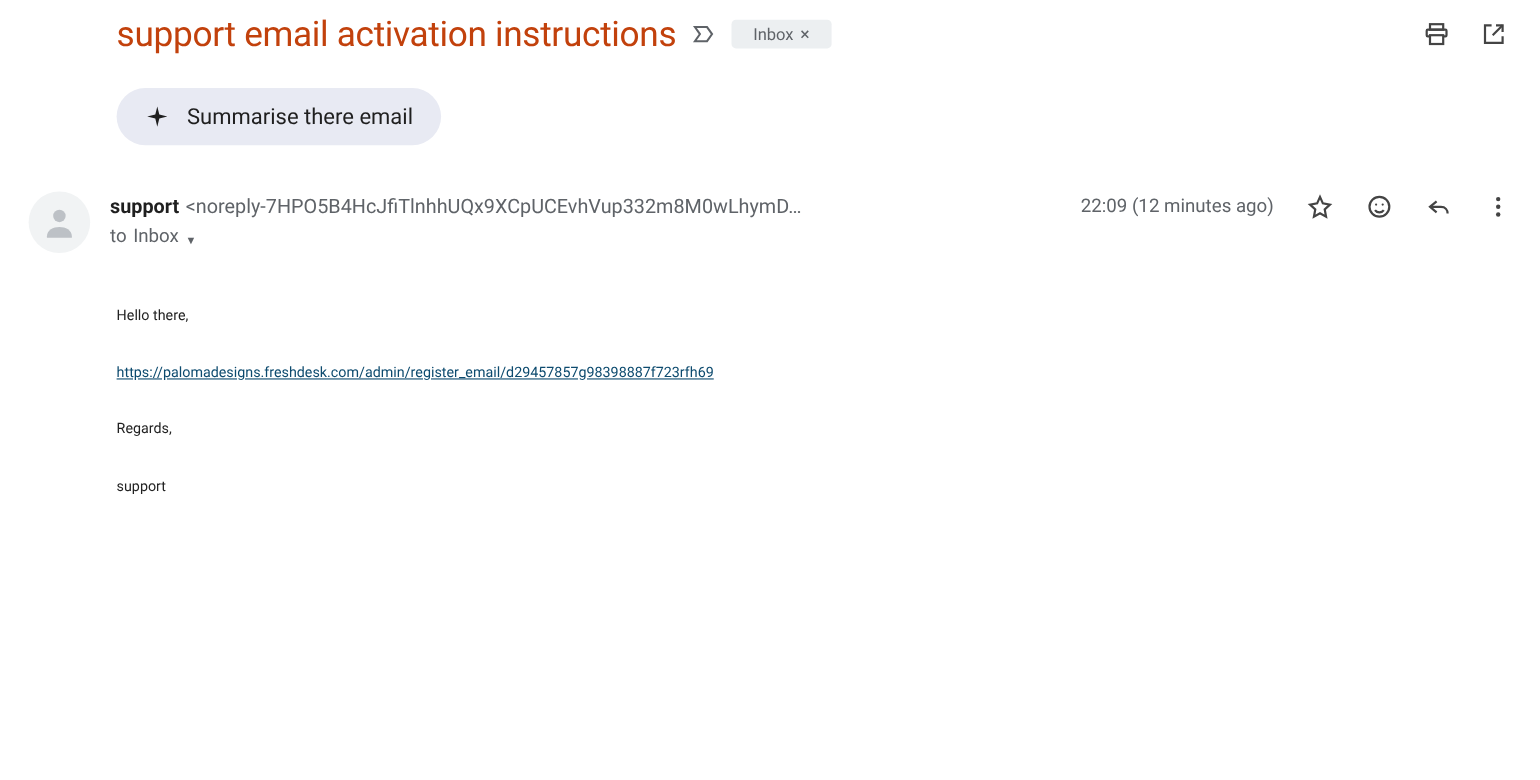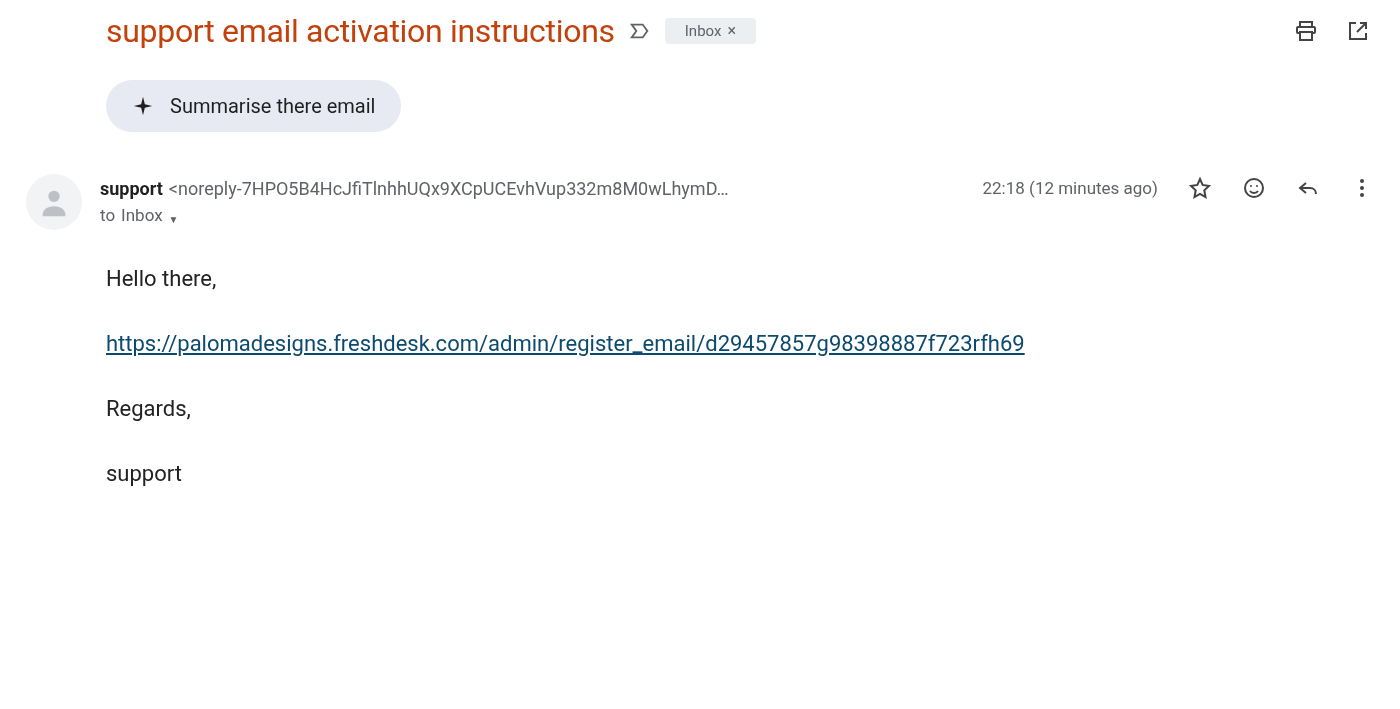--- a/index.html
+++ b/index.html
@@ -139,22 +139,22 @@
     color:#5f6368;
     font-size:17px;
     margin-top:5px;
     display:flex;
     align-items:flex-end;
     gap:6px;
   }
   .to-line .caret { font-size:10px; }
   .body {
     padding-left: 86px;
-    margin-top: 32px;
-    font-size: 22px;
+    margin-top: 48px;
+    font-size: 13px;
     line-height: 1.5;
     color:#222;
     max-width: 1280px;
   }
   .body p { margin: 0 0 32px 0; }
   .body .link { color:#0c4a6e; text-decoration:underline; cursor:pointer; word-break:break-all; }
   .signoff { margin-top: 32px; }
   .signoff-line { margin:0; }
   svg { display:block; }
 </style>
@@ -212,21 +212,21 @@
         <path d="M4 21c0-4 4-6 8-6s8 2 8 6v1H4z"></path>
       </svg>
     </div>
     <div class="sender-info">
       <div class="sender-line1">
         <div class="sender-name-wrap">
           <span class="sender-name">support</span>
           <span class="sender-addr">&lt;noreply-7HPO5B4HcJfiTlnhhUQx9XCpUCEvhVup332m8M0wLhymD…</span>
         </div>
         <div class="time-actions">
-          <span>22:18 (12 minutes ago)</span>
+          <span>22:09 (12 minutes ago)</span>
           <span class="icon-btn">
             <svg width="24" height="24" viewBox="0 0 24 24" fill="none" stroke="currentColor" stroke-width="2">
               <path d="M12 3l2.6 5.9L21 10l-4.7 4.3L17.5 21 12 17.8 6.5 21l1.2-6.7L3 10l6.4-1.1z"></path>
             </svg>
           </span>
           <span class="icon-btn">
             <svg width="24" height="24" viewBox="0 0 24 24" fill="none" stroke="currentColor" stroke-width="2">
               <circle cx="12" cy="12" r="9"></circle>
               <circle cx="9" cy="10" r="1" fill="currentColor" stroke="none"></circle>
               <circle cx="15" cy="10" r="1" fill="currentColor" stroke="none"></circle>

